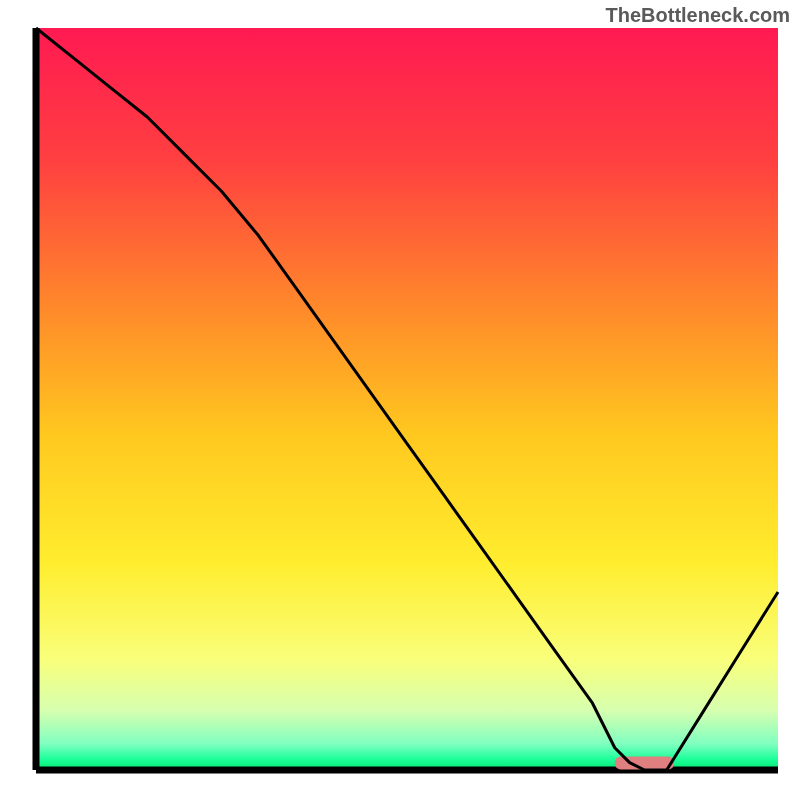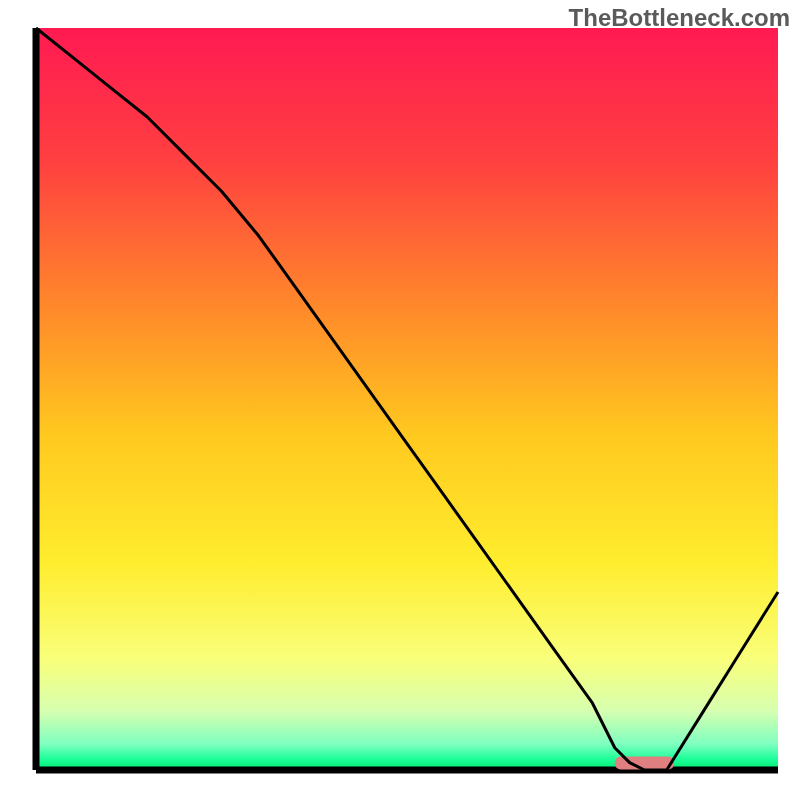--- a/index.html
+++ b/index.html
@@ -9,21 +9,21 @@
     height: 800px;
     background: #ffffff;
     font-family: Arial, sans-serif;
     position: relative;
   }
   .watermark {
     position: absolute;
     top: 4px;
     right: 10px;
     color: #5a5a5a;
-    font-size: 24px;
+    font-size: 20px;
     font-weight: bold;
     z-index: 10;
   }
   .chart-wrap {
     position: absolute;
     left: 0;
     top: 0;
     width: 800px;
     height: 800px;
   }

